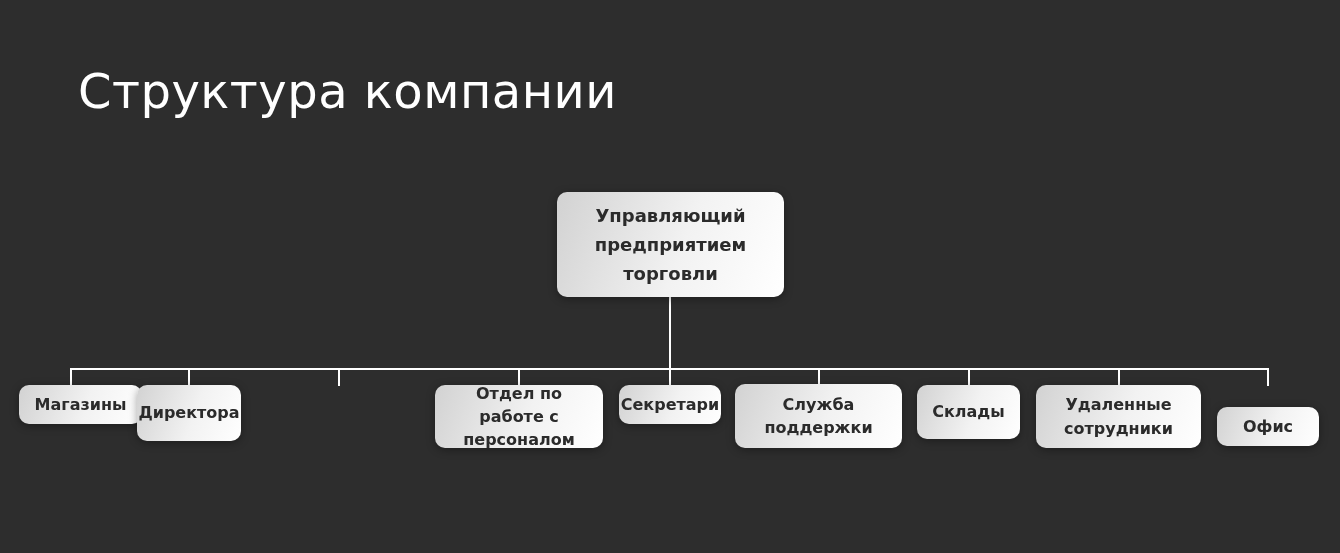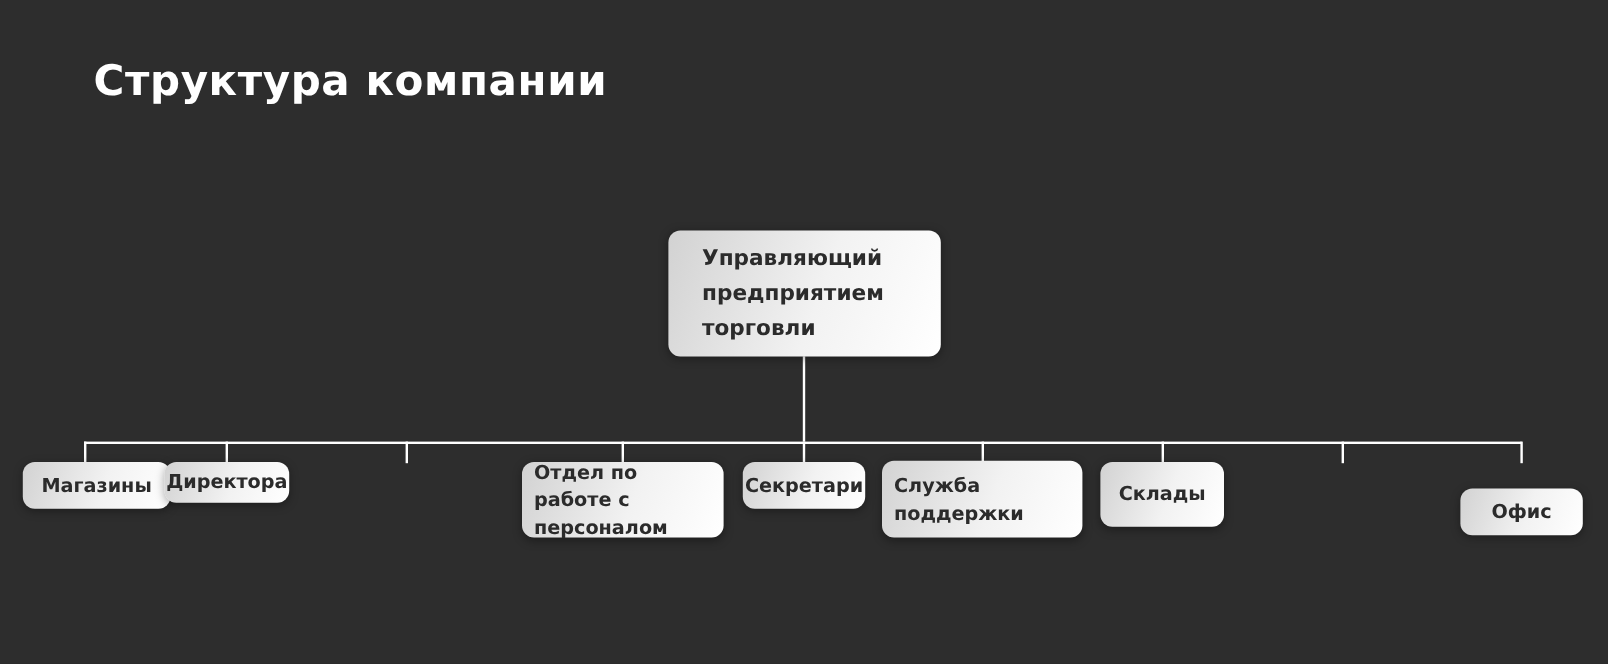--- a/index.html
+++ b/index.html
@@ -11,23 +11,23 @@
     position: relative;
     width: 1340px;
     height: 553px;
     background: #2d2d2d;
     overflow: hidden;
     font-family: "DejaVu Sans", "Liberation Sans", sans-serif;
   }
   .page-title {
     position: absolute;
     left: 78px;
-    top: 48px;
-    font-size: 35px;
-    font-weight: bold;
+    top: 63px;
+    font-size: 48px;
+    font-weight: normal;
     letter-spacing: 0.5px;
     color: #ffffff;
   }
   
   .line {
     position: absolute;
     background: #ffffff;
     z-index: 1;
   }
   .v-root  { left: 669px; top: 297px; width: 1.5px; height: 71px; }
@@ -41,34 +41,35 @@
     position: absolute;
     z-index: 2;
     box-sizing: border-box;
     background: linear-gradient(110deg, #d2d2d2 0%, #f2f2f2 55%, #ffffff 100%);
     border-radius: 10px;
     color: #2b2b2b;
     font-weight: bold;
     display: flex;
     align-items: center;
     justify-content: center;
+    text-align: center;
     padding: 6px 10px;
     font-size: 16px;
     line-height: 1.45;
     box-shadow: 0 2px 8px rgba(0,0,0,0.35);
     cursor: default;
   }
   .node-root {
     left: 557px; top: 192px; width: 227px; height: 105px;
     font-size: 18px;
     line-height: 1.62;
     padding: 8px 28px;
   }
   .c1 { left: 19px;   top: 385px; width: 123px; height: 39px; }
-  .c2 { left: 137px;  top: 385px; width: 104px; height: 34px; }
+  .c2 { left: 137px;  top: 385px; width: 104px; height: 56px; }
   .c3 { left: 255px;  top: 384px; width: 167px; height: 86px; }
   .c4 { left: 435px;  top: 385px; width: 168px; height: 63px; }
   .c5 { left: 619px;  top: 385px; width: 102px; height: 39px; }
   .c6 { left: 735px;  top: 384px; width: 167px; height: 64px; }
   .c7 { left: 917px;  top: 385px; width: 103px; height: 54px; }
   .c8 { left: 1036px; top: 385px; width: 165px; height: 63px; }
   .c9 { left: 1217px; top: 407px; width: 102px; height: 39px; }
 </style>
 </head>
 <body>
@@ -90,15 +91,16 @@
   <div class="line stub s9"></div>
 
   <div class="node node-root">Управляющий предприятием торговли</div>
 
   <div class="node c1">Магазины</div>
   <div class="node c2">Директора</div>
   <div class="node c4">Отдел по работе с персоналом</div>
   <div class="node c5">Секретари</div>
   <div class="node c6">Служба поддержки</div>
   <div class="node c7">Склады</div>
+  <div class="node c8">Удаленные сотрудники</div>
   <div class="node c9">Офис</div>
 
 </div>
 
 </body></html>

